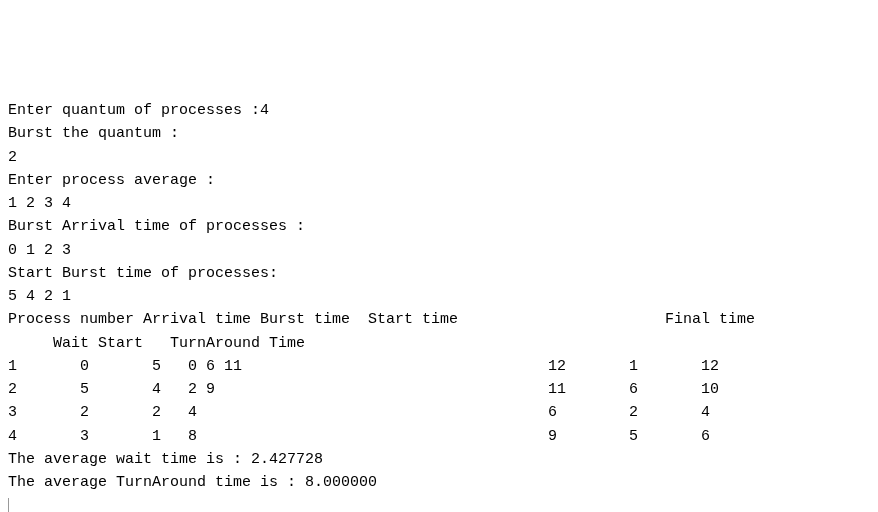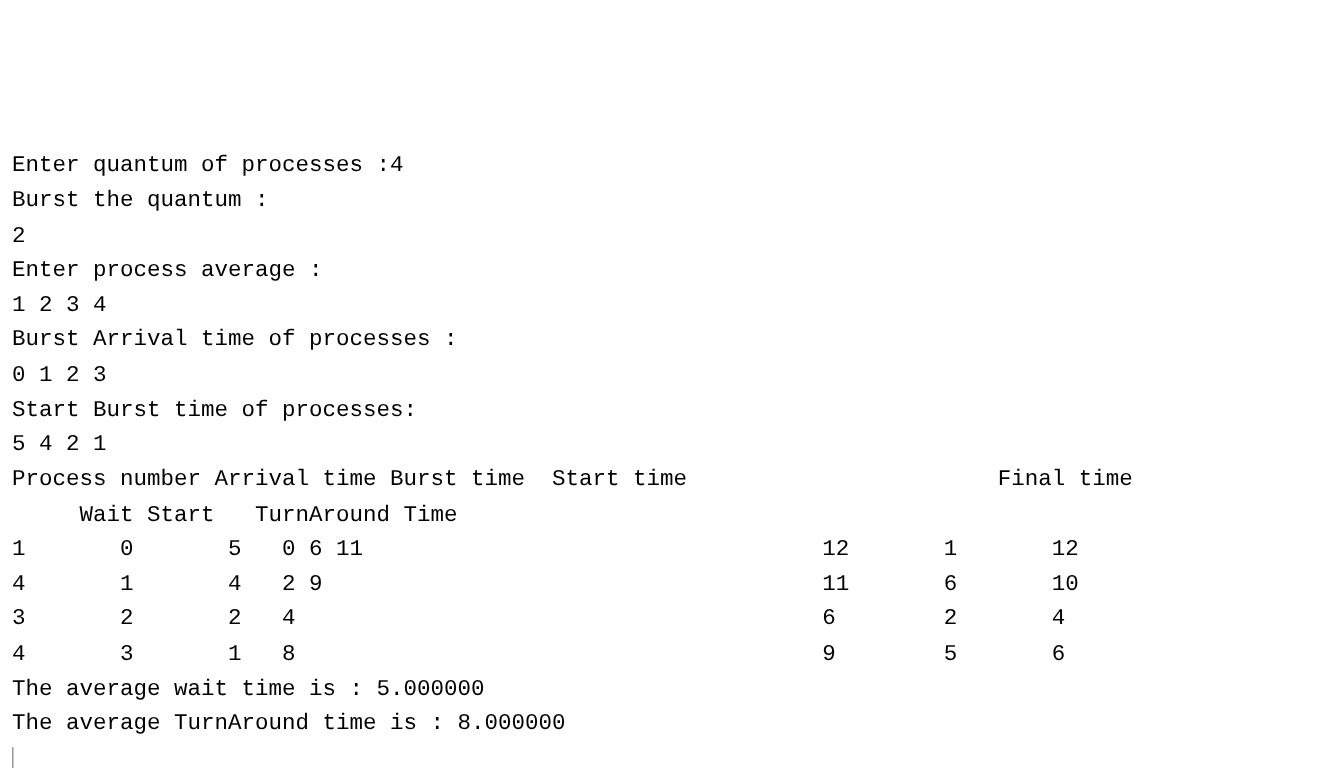--- a/index.html
+++ b/index.html
@@ -37,21 +37,21 @@
 <span>2</span>
 <span>Enter process average :</span>
 <span>1 2 3 4</span>
 <span>Burst Arrival time of processes :</span>
 <span>0 1 2 3</span>
 <span>Start Burst time of processes:</span>
 <span>5 4 2 1</span>
 <span>Process number Arrival time Burst time  Start time                       Final time</span>
 <span>     Wait Start   TurnAround Time</span>
 <span>1       0       5   0 6 11                                  12       1       12</span>
-<span>4       1       4   2 9                                     11       6       10</span>
+<span>2       5       4   2 9                                     11       6       10</span>
 <span>3       2       2   4                                       6        2       4</span>
 <span>4       3       1   8                                       9        5       6</span>
-<span>The average wait time is : 5.000000</span>
+<span>The average wait time is : 2.427728</span>
 <span>The average TurnAround time is : 8.000000</span>
 <span class="cursor"></span></div>
 
 
 
 
 </body></html>

